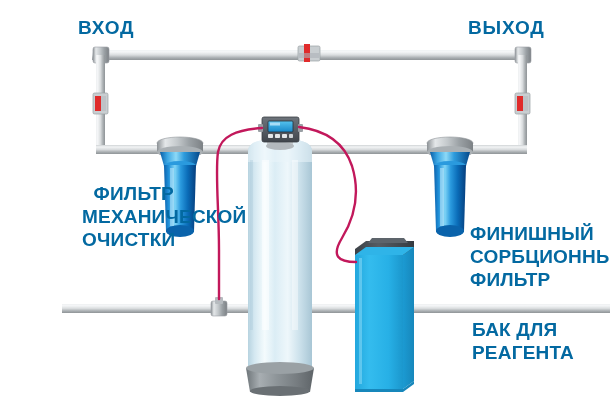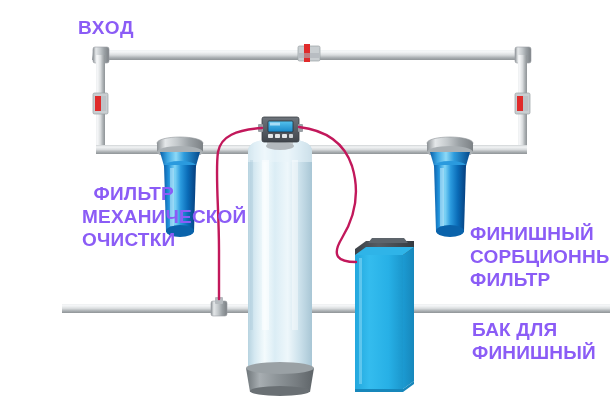--- a/index.html
+++ b/index.html
@@ -10,21 +10,21 @@
     overflow:hidden;
     position:relative;
   }
   #stage{position:absolute;left:0;top:0;width:610px;height:413px;}
   #svgroot{position:absolute;left:0;top:0;}
 
   .lbl{
     position:absolute;
     font-family:"Liberation Sans", sans-serif;
     font-weight:bold;
-    color:#8b5cf6;
+    color:#0369a1;
     letter-spacing:0.2px;
     line-height:1.22;
     white-space:pre;
   }
   .lbl-head{font-size:19px;letter-spacing:0.8px;}
   .lbl-body{font-size:19px;}
 
   #lbl-inlet{left:78px;top:16px;}
   #lbl-outlet{left:468px;top:16px;}
 
@@ -274,26 +274,27 @@
       <path d="M299 127
                C324 130, 344 142, 352 166
                C360 192, 356 215, 342 238
                C331 256, 338 262, 356 262"></path>
     </g>
 
   </svg>
 
   <div class="lbl lbl-head" id="lbl-inlet">ВХОД</div>
 
+  <div class="lbl lbl-head" id="lbl-outlet">ВЫХОД</div>
 
   <div class="lbl lbl-body" id="lbl-mech">ФИЛЬТР
 МЕХАНИЧЕСКОЙ
 ОЧИСТКИ</div>
 
   <div class="lbl lbl-body" id="lbl-fin">ФИНИШНЫЙ
 СОРБЦИОННЫЙ
 ФИЛЬТР</div>
 
 
   <div class="lbl lbl-body" id="lbl-reagent">БАК ДЛЯ
-ФИНИШНЫЙ</div>
+РЕАГЕНТА</div>
 
 </div>
 
 </body></html>

